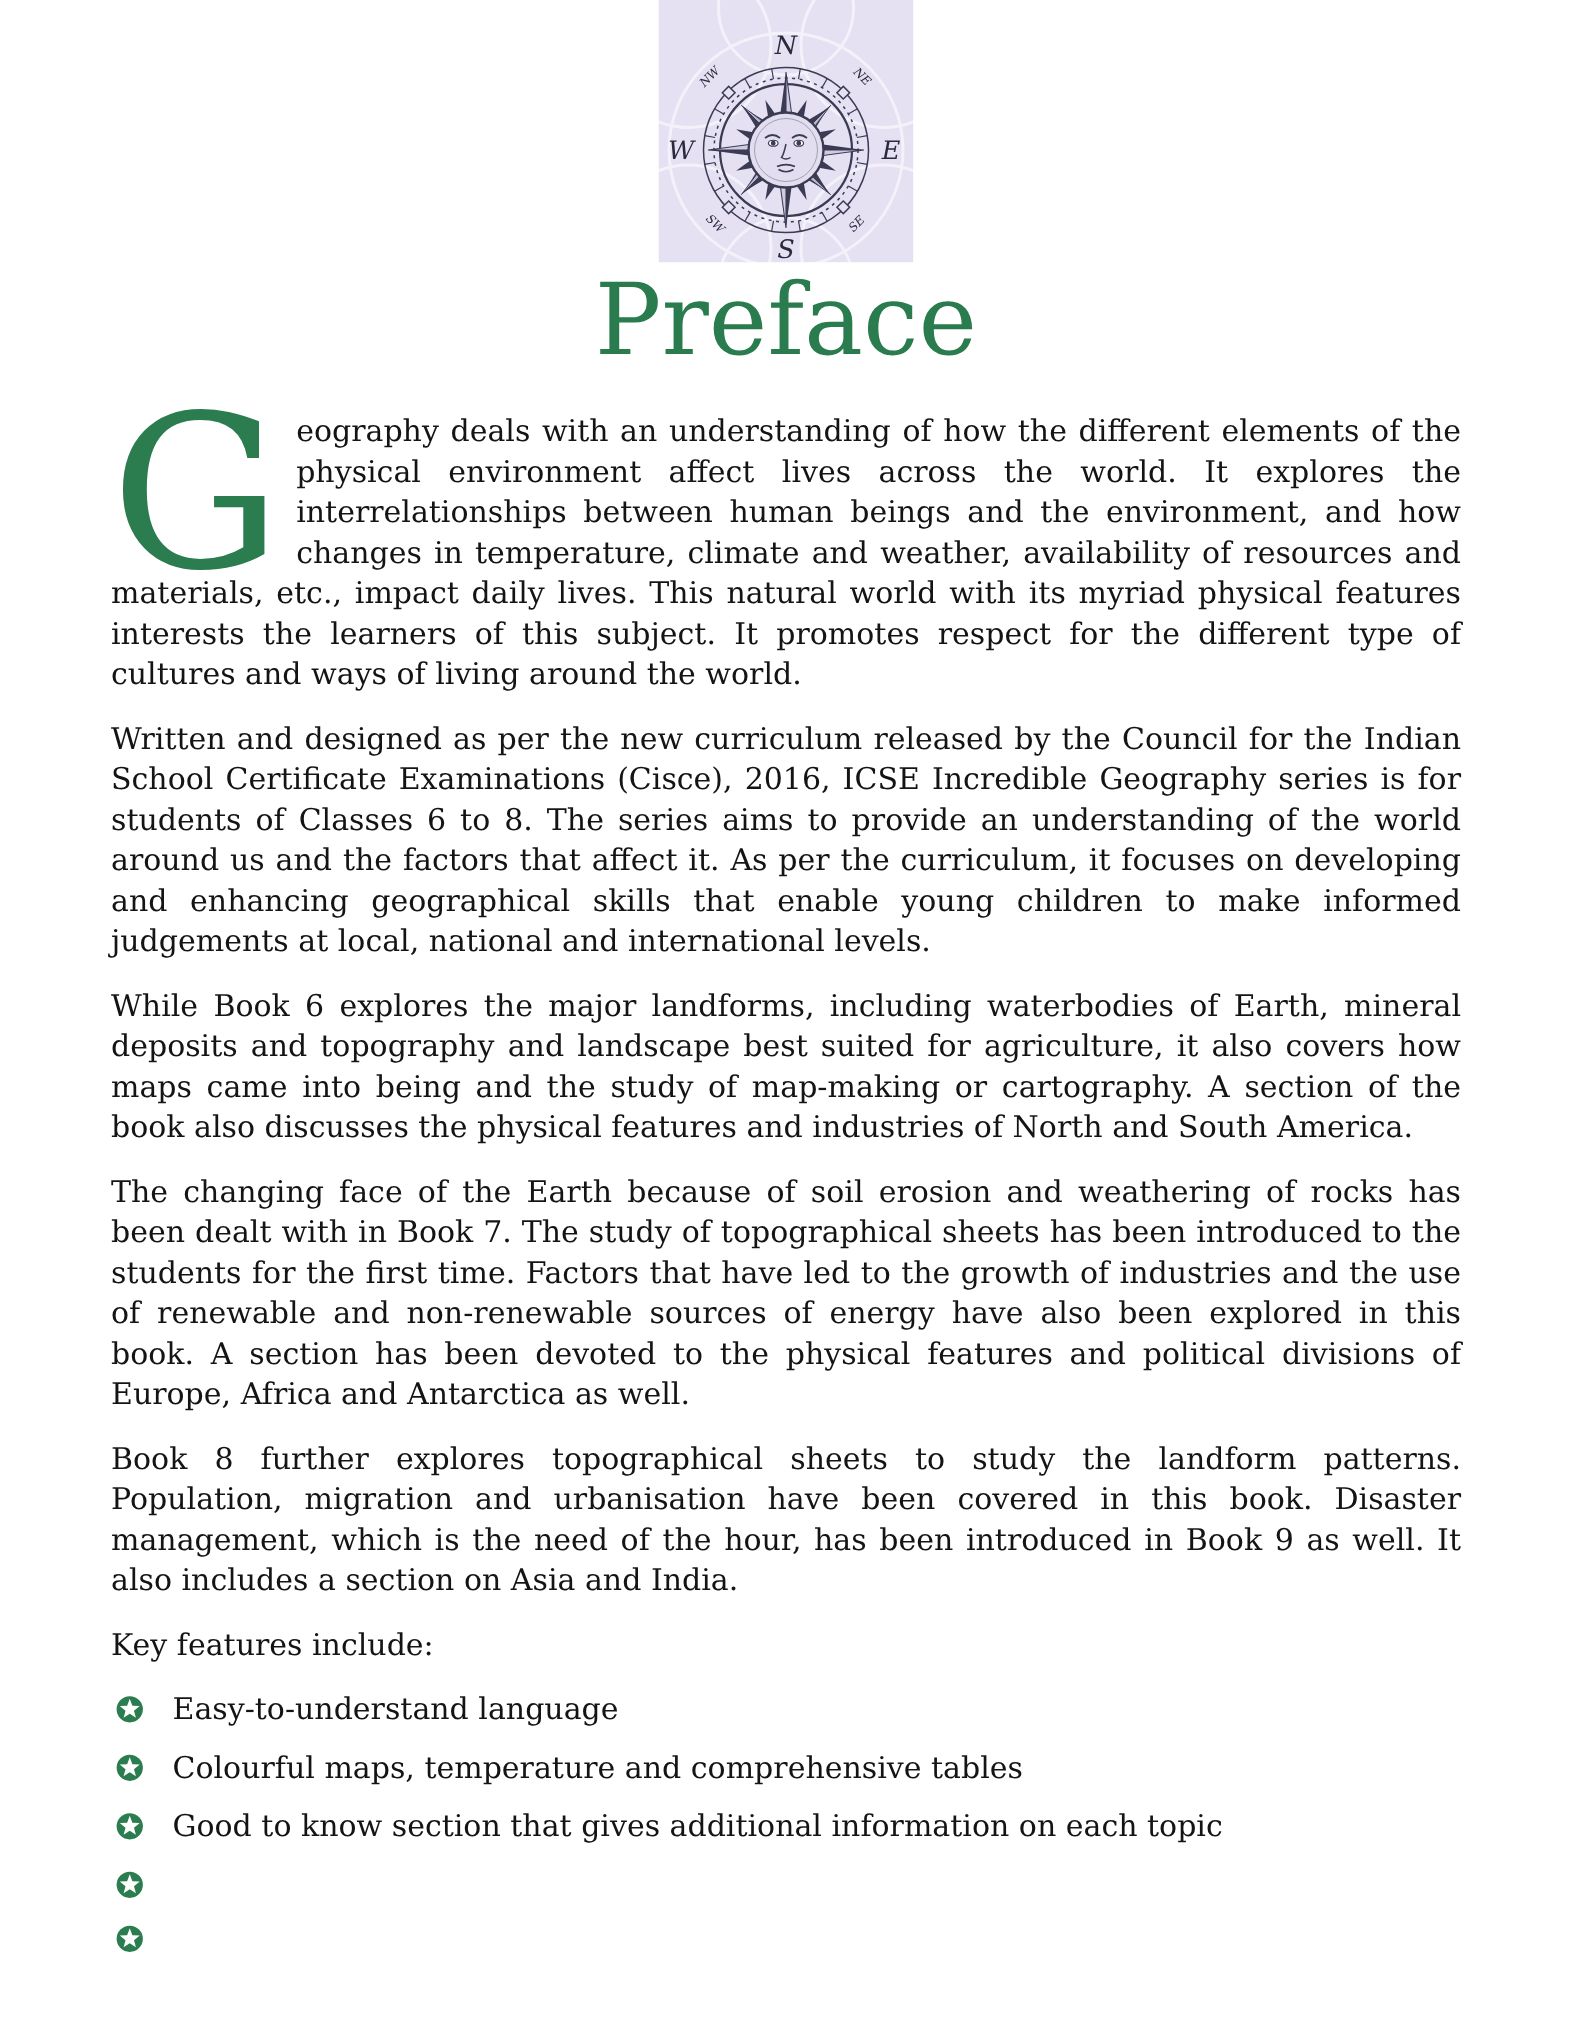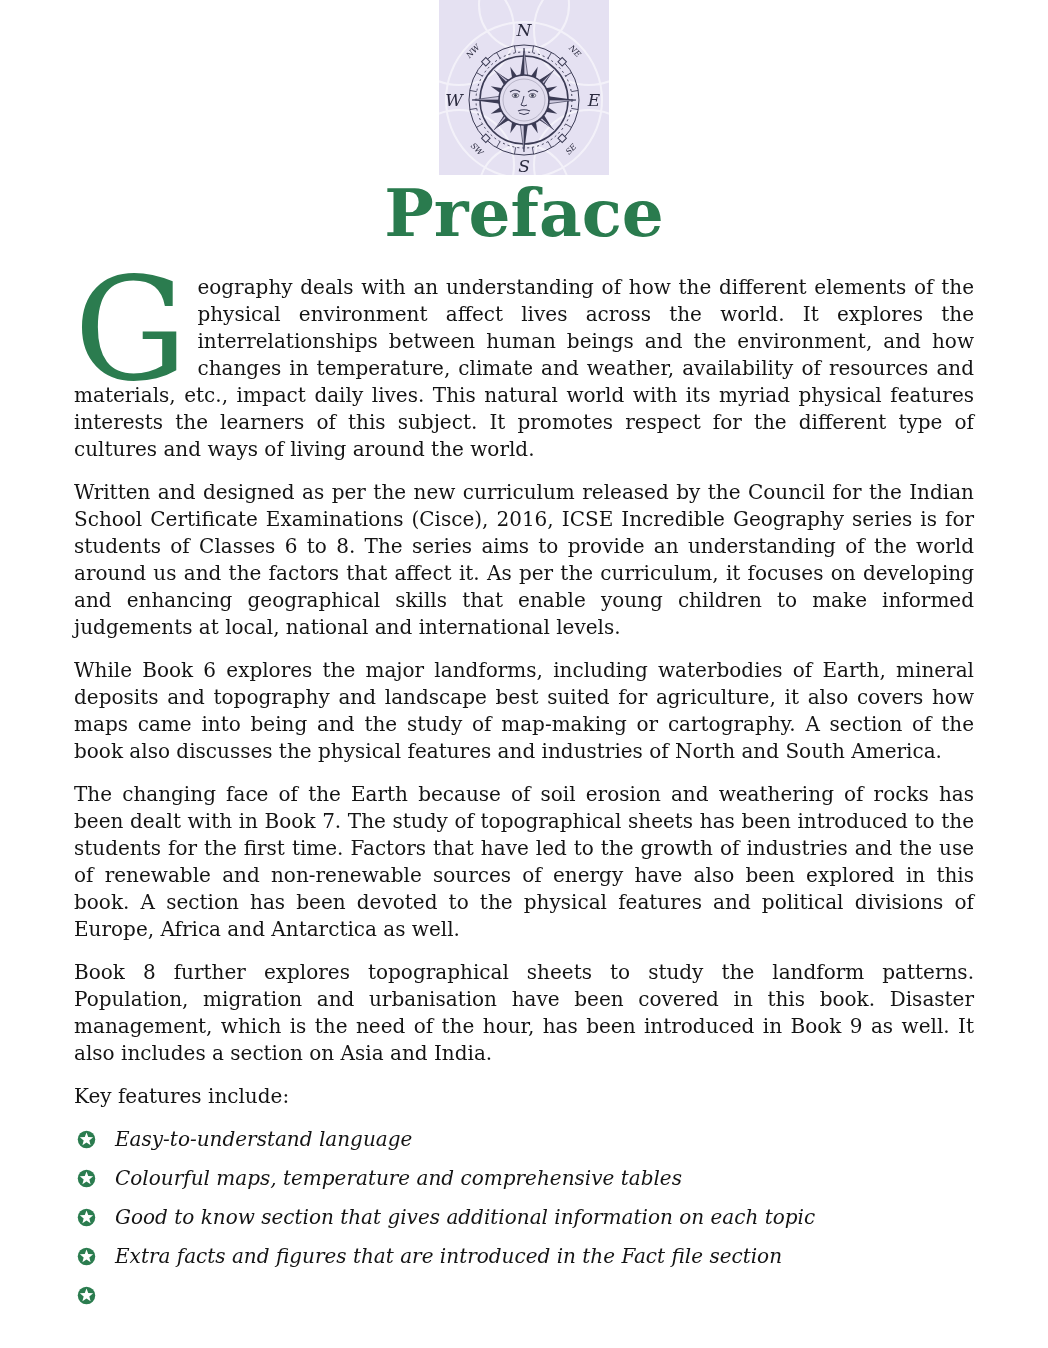--- a/index.html
+++ b/index.html
@@ -10,21 +10,21 @@
     color:#141414;
     overflow:hidden;
   }
   .compass-wrap { width:100%; height:175px; text-align:center; }
   .compass-wrap svg { display:inline-block; }
 
   h1.page-title {
     margin:4px 0 0 0;
     text-align:center;
     font-size:66px;
-    font-weight:700;
+    font-weight:400;
     line-height:1.05;
     color:#2a7b4e;
   }
 
   .content {
     width:900px;
     margin:26px 0 0 74px;
   }
 
   p.para {
@@ -49,21 +49,21 @@
   ul.features { list-style:none; margin:0; padding:0; }
   li.feature {
     display:flex;
     align-items:flex-start;
     margin:0 0 12px 0;
     font-size:20px;
     line-height:27px;
   }
   .bullet { flex:0 0 auto; margin:3px 18px 0 2px; width:21px; height:21px; }
   .bullet svg { width:21px; height:21px; display:block; }
-  .feature-text { max-width:800px; text-align:right;font-style:italic; }
+  .feature-text { max-width:800px; text-align:right; }
 
   .compass-script { font-style:italic; font-family:"DejaVu Serif", serif; }
 </style>
 </head>
 <body>
 
 <div class="compass-wrap">
   <svg class="compass" width="170" height="175" viewBox="0 0 170 175" xmlns="http://www.w3.org/2000/svg">
     <rect x="0" y="0" width="170" height="175" fill="#e5e1f2"></rect>
 
@@ -298,21 +298,20 @@
       </span>
       <span class="feature-text">Good to know section that gives additional information on each topic</span>
     </li>
     <li class="feature">
       <span class="bullet">
         <svg viewBox="0 0 24 24">
             <circle cx="12" cy="12" r="10" fill="#2b7c4f"></circle>
             <polygon fill="#ffffff" points="12,4 14,9.25 19.61,9.53 15.23,13.05 16.7,18.47 12,15.4 7.3,18.47 8.77,13.05 4.39,9.53 10,9.25"></polygon>
           </svg>
       </span>
-      <span class="feature-text">Extra facts and figures that are introduced in the Fact file section</span>
     </li>
     <li class="feature">
       <span class="bullet">
         <svg viewBox="0 0 24 24">
             <circle cx="12" cy="12" r="10" fill="#2b7c4f"></circle>
             <polygon fill="#ffffff" points="12,4 14,9.25 19.61,9.53 15.23,13.05 16.7,18.47 12,15.4 7.3,18.47 8.77,13.05 4.39,9.53 10,9.25"></polygon>
           </svg>
       </span>
     </li>
 

